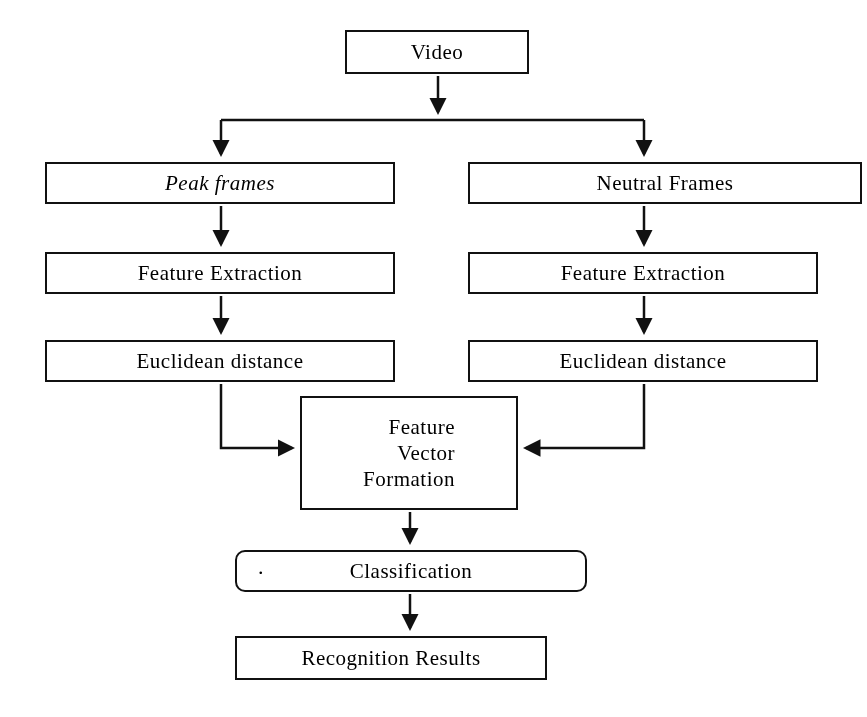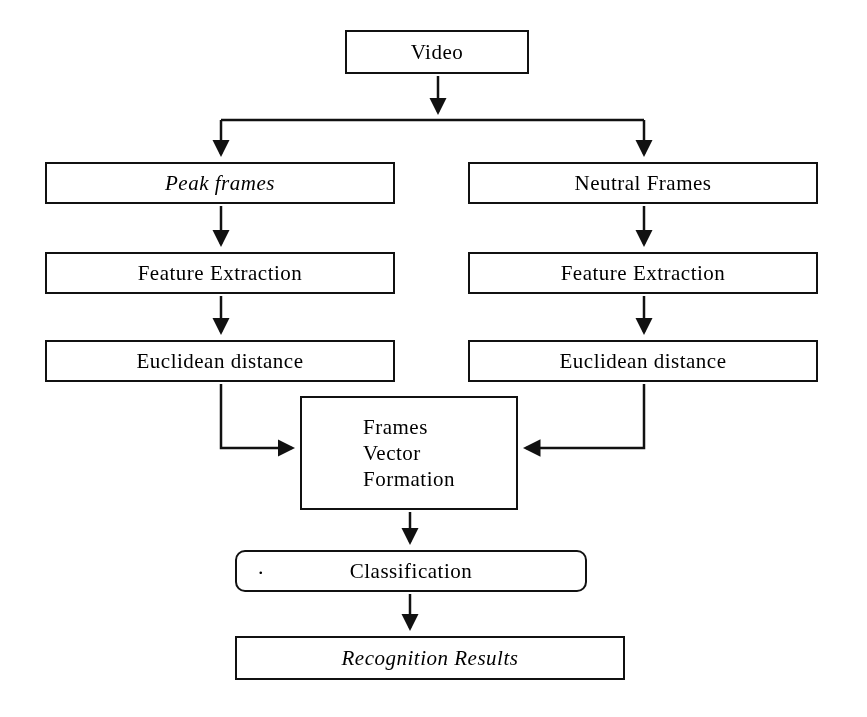--- a/index.html
+++ b/index.html
@@ -24,37 +24,37 @@
     height: 717px;
   }
   .box {
     position: absolute;
     box-sizing: border-box;
     border: 2px solid #111111;
     background: #ffffff;
     display: flex;
     align-items: center;
     justify-content: center;
-    text-align: left;
+    text-align: right;
     font-size: 21px;
     letter-spacing: 0.5px;
     line-height: 1.25;
   }
   .multiline { white-space: pre-line; }
 
   .box-video        { left: 345px; top: 30px;  width: 184px; height: 44px; }
   .box-peak         { left: 45px;  top: 162px; width: 350px; height: 42px; font-style: italic; }
-  .box-neutral      { left: 468px; top: 162px; width: 350px; height: 42px; }
+  .box-neutral      { left: 468px; top: 162px; width: 394px; height: 42px; }
   .box-fe-left      { left: 45px;  top: 252px; width: 350px; height: 42px; }
   .box-fe-right     { left: 468px; top: 252px; width: 350px; height: 42px; }
   .box-eu-left      { left: 45px;  top: 340px; width: 350px; height: 42px; }
   .box-eu-right     { left: 468px; top: 340px; width: 350px; height: 42px; }
   .box-fvf          { left: 300px; top: 396px; width: 218px; height: 114px; }
   .box-class        { left: 235px; top: 550px; width: 352px; height: 42px; border-radius: 10px; }
-  .box-recog        { left: 235px; top: 636px; width: 390px; height: 44px; font-style: italic; }
+  .box-recog        { left: 235px; top: 636px; width: 312px; height: 44px; }
 
   .stray-dot {
     position: absolute;
     left: 258px;
     top: 556px;
     font-size: 22px;
     line-height: 1;
   }
 </style>
 </head>
@@ -103,21 +103,21 @@
   <div class="box box-neutral">Neutral Frames</div>
 
   <div class="box box-fe-left">Feature Extraction</div>
 
   <div class="box box-fe-right">Feature Extraction</div>
 
   <div class="box box-eu-left">Euclidean distance</div>
 
   <div class="box box-eu-right">Euclidean distance</div>
 
-  <div class="box box-fvf multiline">Frames
+  <div class="box box-fvf multiline">Feature
 Vector
 Formation</div>
 
   <div class="box box-class">Classification</div>
 
   <div class="box box-recog">Recognition Results</div>
 
   <span class="stray-dot">.</span>
 
 </div>

